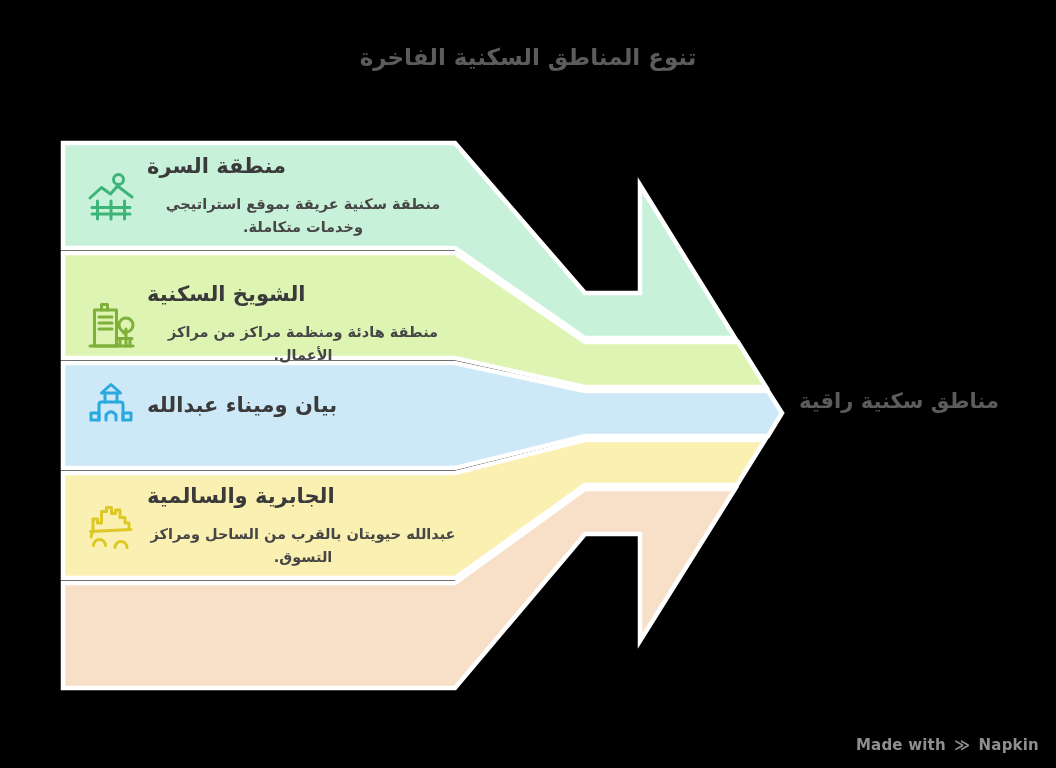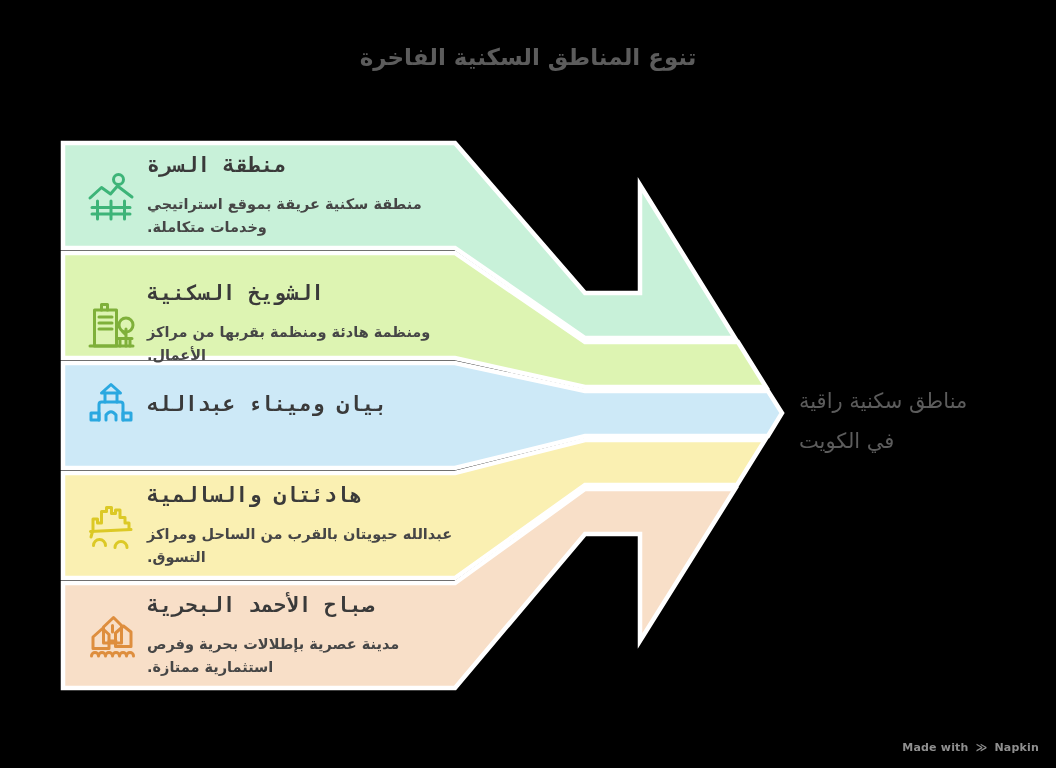--- a/index.html
+++ b/index.html
@@ -15,30 +15,30 @@
   svg.ribbons { position:absolute; left:0; top:0; }
   .band { position:absolute; left:85px; width:373px; height:105px; }
   .band .icon {
     position:absolute; left:0; top:50%; transform:translateY(-50%);
     width:52px; height:52px;
   }
   .band .txt {
     position:absolute; left:62px; top:50%; transform:translateY(-50%);
     width:312px; direction:rtl; text-align:left;
   }
-  .band-title { font-size:21px; font-weight:bold; color:#3a3a3a; line-height:1.4;font-family:Liberation Mono, monospace; }
-  .band-desc  { margin-top:12px; font-size:14.5px; font-weight:bold; color:#464646; line-height:1.62; }
+  .band-title { font-size:21px; font-weight:bold; color:#3a3a3a; line-height:1.4; }
+  .band-desc  { margin-top:12px; font-size:14.5px; font-weight:bold; color:#464646; line-height:1.62;text-align:center; }
   .conclusion {
     position:absolute; left:799px; top:381px; width:220px;
     direction:rtl; text-align:left;
-    font-size:21px; font-weight:normal; color:#5c5c5c; line-height:40px;
+    font-size:21px; font-weight:bold; color:#5c5c5c; line-height:40px;
   }
   .watermark {
     position:absolute; right:17px; bottom:14px;
-    font-size:11px; font-weight:bold; color:#8f8f8f; letter-spacing:.2px;
+    font-size:15px; font-weight:bold; color:#8f8f8f; letter-spacing:.2px;
   }
   .watermark .wm-logo { margin:0 3px; font-weight:bold; color:#8f8f8f; }
 </style>
 </head>
 <body>
 
 <div class="stage">
 
   <h1 class="page-title">تنوع المناطق السكنية الفاخرة</h1>
 
@@ -77,21 +77,21 @@
           <path d="M14 19 H27 M14 25 H27 M14 31 H27"></path>
           <circle cx="41" cy="27" r="7"></circle>
           <path d="M41 48 V31 M41 37 L37.5 33.5"></path>
           <path d="M5 48 H48"></path>
           <path d="M33 40.5 H47 M35 40.5 V48 M45 40.5 V48"></path>
         </g>
       </svg>
     </div>
     <div class="txt" dir="rtl">
       <div class="band-title">الشويخ السكنية</div>
-      <div class="band-desc">ومنظمة هادئة ومنظمة بقربها من مراكز الأعمال.</div>
+      <div class="band-desc">منطقة هادئة ومنظمة مراكز من مراكز الأعمال.</div>
     </div>
   </div>
 
   <div class="band" style="top:353px">
     <div class="icon">
       <svg viewBox="0 0 52 52" width="52" height="52">
         <g fill="none" stroke-width="3" stroke-linecap="round" stroke-linejoin="round" stroke="#2aa8e0">
           <path d="M16.5 13 L26 4.5 L35.5 13 Z"></path>
           <path d="M20 13 V22 M32 13 V22"></path>
           <path d="M14 40 V24.5 Q14 22 16.5 22 H35.5 Q38 22 38 24.5 V40"></path>
@@ -112,46 +112,28 @@
         <g fill="none" stroke-width="3" stroke-linecap="round" stroke-linejoin="round" stroke="#dcc926">
           <path d="M8 29.5 V19 H12.5 V23 H16.5 V11.5 H21.5 V7.5 H26.5 V13.5 H30.5 V10 H35 V17.5 H40 V23 H44 V29.5"></path>
           <path d="M5.5 31.5 L46 29.5"></path>
           <path d="M7.5 31.5 L6 37"></path>
           <path d="M8.5 45.5 A6 6 0 0 1 20.5 45.5"></path>
           <path d="M30 47.5 A6 6 0 0 1 42 47.5"></path>
         </g>
       </svg>
     </div>
     <div class="txt" dir="rtl">
-      <div class="band-title">هادئتان والسالمية</div>
+      <div class="band-title">الجابرية والسالمية</div>
       <div class="band-desc">عبدالله حيويتان بالقرب من الساحل ومراكز التسوق.</div>
     </div>
   </div>
 
-  <div class="band" style="top:583px">
-    <div class="icon">
-      <svg viewBox="0 0 52 52" width="52" height="52">
-        <g fill="none" stroke-width="3" stroke-linecap="round" stroke-linejoin="round" stroke="#de8e3e">
-          <path d="M8 27 L17.5 18.5 L24 24.5 V38.5 H8 Z"></path>
-          <path d="M18.5 17 L28.5 7.5 L36.5 15.5 V33 H18.5 Z"></path>
-          <path d="M30.5 23 L38.5 16 L46 22 V36.5 H30.5 Z"></path>
-          <path d="M24 31 H31 M27.5 15.5 V22"></path>
-          <path d="M6.5 46 A3.5 3.5 0 0 1 13.5 46 A3.5 3.5 0 0 1 20.5 46 A3.5 3.5 0 0 1 27.5 46 A3.5 3.5 0 0 1 34.5 46 A3.5 3.5 0 0 1 41.5 46 A3.5 3.5 0 0 1 48.5 46"></path>
-        </g>
-      </svg>
-    </div>
-    <div class="txt" dir="rtl">
-      <div class="band-title">صباح الأحمد البحرية</div>
-      <div class="band-desc">مدينة عصرية بإطلالات بحرية وفرص استثمارية ممتازة.</div>
-    </div>
-  </div>
 
   <div class="conclusion" dir="rtl">
     <div>مناطق سكنية راقية</div>
-    <div>في الكويت</div>
   </div>
 
   <div class="watermark">
     <span>Made with</span>
     <span class="wm-logo">≫</span>
     <span>Napkin</span>
   </div>
 
 </div>
 

